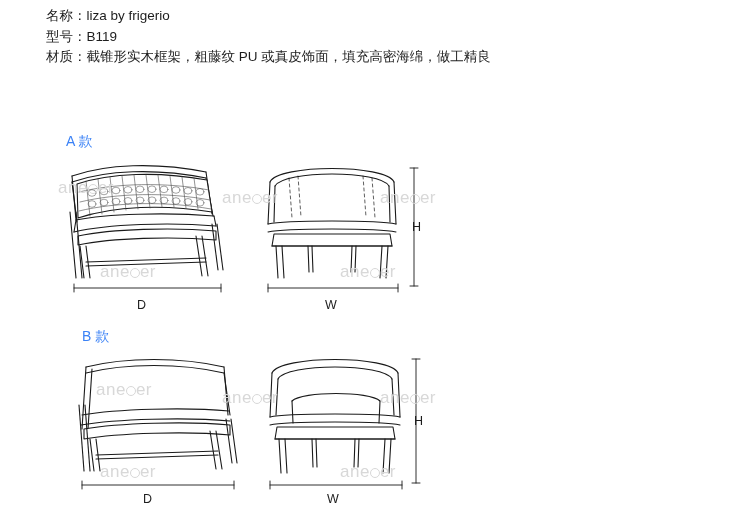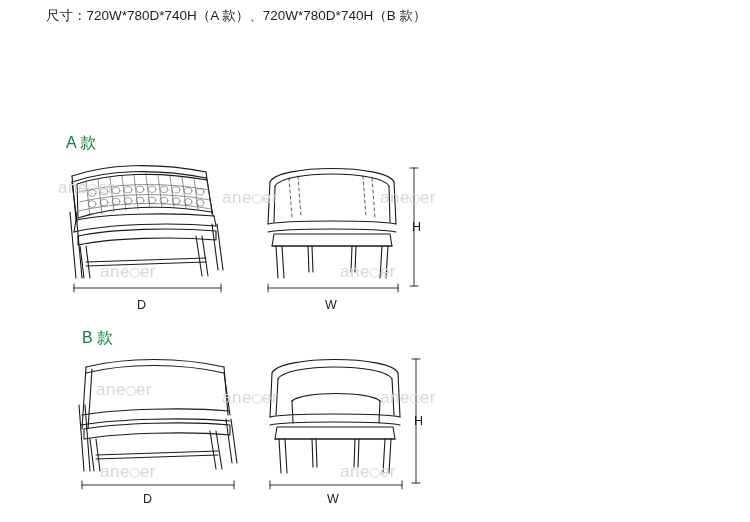--- a/index.html
+++ b/index.html
@@ -29,22 +29,22 @@
   .spec-line {
     font-size: 13.5px;
     line-height: 20.5px;
     color: #1d1d1d;
     white-space: nowrap;
   }
 
   
   .variant-label {
     position: absolute;
-    font-size: 16px;
-    color: #15803d;
+    font-size: 14px;
+    color: #3b82f6;
   }
   .variant-a-label { left: 66px; top: 133px; }
   .variant-b-label { left: 82px; top: 328px; }
 
   .figure {
     position: absolute;
   }
   .fig-a { left: 46px; top: 150px; width: 420px; height: 160px; }
   .fig-b { left: 46px; top: 345px; width: 420px; height: 160px; }
 
@@ -90,21 +90,23 @@
   .wm8 { left: 380px; top: 388px; }
   .wm9 { left: 100px; top: 462px; }
   .wm10 { left: 340px; top: 462px; }
 </style>
 </head>
 <body>
 
 <div class="page">
 
   <div class="spec-list">
-    <div class="spec-line">尺寸：720W*780D*740H（A 款）、720W*780D*740H（B 款）</div>
+    <div class="spec-line">名称：liza by frigerio</div>
+    <div class="spec-line">型号：B119</div>
+    <div class="spec-line">材质：截锥形实木框架，粗藤纹 PU 或真皮饰面，填充高密海绵，做工精良</div>
   </div>
 
   <div class="variant-label variant-a-label">A 款</div>
 
   <div class="figure fig-a">
     <svg width="420" height="160" viewBox="0 0 420 160">
       <g fill="none" stroke="#1a1a1a" stroke-width="1.1" stroke-linejoin="round" stroke-linecap="round">
 
         <path d="M26 26 C60 14, 110 12, 160 22"></path>
         <path d="M26 32 C60 20, 110 18, 160 28"></path>

